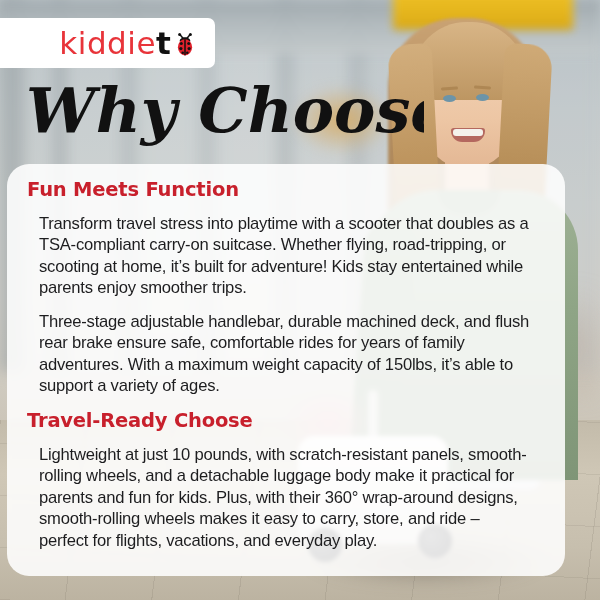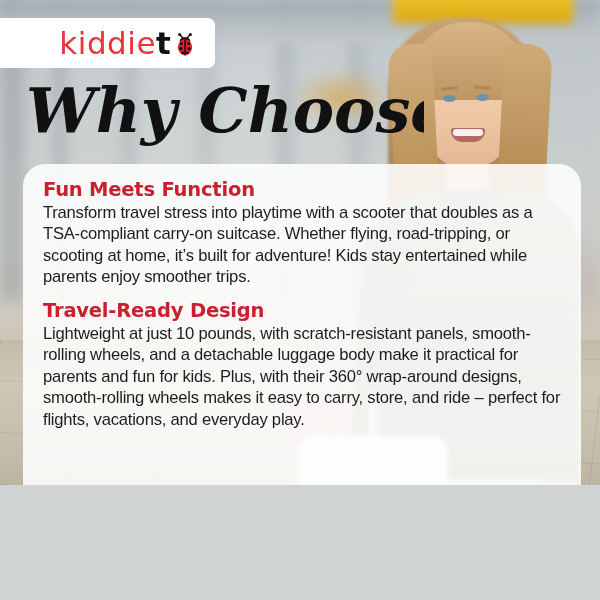--- a/index.html
+++ b/index.html
@@ -1,21 +1,21 @@
 <!DOCTYPE html>
 <html><head>
 <meta charset="utf-8">
 <style>
   html,body{margin:0;padding:0;}
   body{
     width:600px;height:600px;overflow:hidden;
     font-family:"Liberation Sans",sans-serif;
     background:#cfd3d4;
   }
-  .stage{position:relative;width:600px;height:485px;overflow:hidden;background:#fdba74;}
+  .stage{position:relative;width:600px;height:600px;overflow:hidden;background:#fdba74;}
 
   
   .bg{position:absolute;inset:0;overflow:hidden;}
   .bg-base{
     position:absolute;inset:0;
     background:
       linear-gradient(180deg,#b9c2c6 0%,#c6cccd 18%,#cdd0ce 34%,#d2d0ca 50%,#cfcabf 64%,#c8c0b2 78%,#bdb3a4 92%,#b3a998 100%);
   }
   
   .bg-bands{
@@ -195,38 +195,38 @@
   }
   .headline svg{display:block;width:100%;height:100%;}
   .headline text{
     font-family:"DejaVu Serif",serif;
     font-style:italic;font-weight:700;
     fill:#111;
   }
 
   
   .card{
-    position:absolute;left:23px;top:164px;width:558px;height:412px;
+    position:absolute;left:7px;top:164px;width:558px;height:412px;
     background:rgba(255,255,255,.87);
     border-radius:22px;
     box-sizing:border-box;
     padding:14px 20px 12px 20px;
     backdrop-filter:blur(2px);
   }
   .sec{margin-bottom:11px;}
   .sec:last-child{margin-bottom:0;}
   .sec-h{
     font-family:"DejaVu Sans",sans-serif;
     font-size:19.5px;font-weight:700;color:#c8202c;
     letter-spacing:-.2px;margin:0 0 1px 0;line-height:1.18;
   }
   .sec-p{
     font-family:"Liberation Sans",sans-serif;
     font-size:16.6px;color:#1d1d1f;line-height:1.295;
-    margin:0;letter-spacing:-.22px;
+    margin:12px;letter-spacing:-.22px;
   }
 </style>
 </head>
 <body>
 
 <div class="stage">
 
   <div class="bg">
     <div class="bg-base"></div>
     <div class="bg-bands"></div>
@@ -299,21 +299,22 @@
   </div>
 
   <div class="card">
 
     <div class="sec">
       <p class="sec-h">Fun Meets Function</p>
       <p class="sec-p">Transform travel stress into playtime with a scooter that doubles as a TSA-compliant carry-on suitcase. Whether flying, road-tripping, or scooting at home, it’s built for adventure! Kids stay entertained while parents enjoy smoother trips.</p>
     </div>
 
     <div class="sec">
+      <p class="sec-p">Three-stage adjustable handlebar, durable machined deck, and flush rear brake ensure safe, comfortable rides for years of family adventures. With a maximum weight capacity of 150lbs, it’s able to support a variety of ages.</p>
     </div>
 
     <div class="sec">
-      <p class="sec-h">Travel-Ready Design</p>
+      <p class="sec-h">Travel-Ready Choose</p>
       <p class="sec-p">Lightweight at just 10 pounds, with scratch-resistant panels, smooth-rolling wheels, and a detachable luggage body make it practical for parents and fun for kids. Plus, with their 360° wrap-around designs, smooth-rolling wheels makes it easy to carry, store, and ride – perfect for flights, vacations, and everyday play.</p>
     </div>
 
   </div>
 </div>
 
 </body></html>

